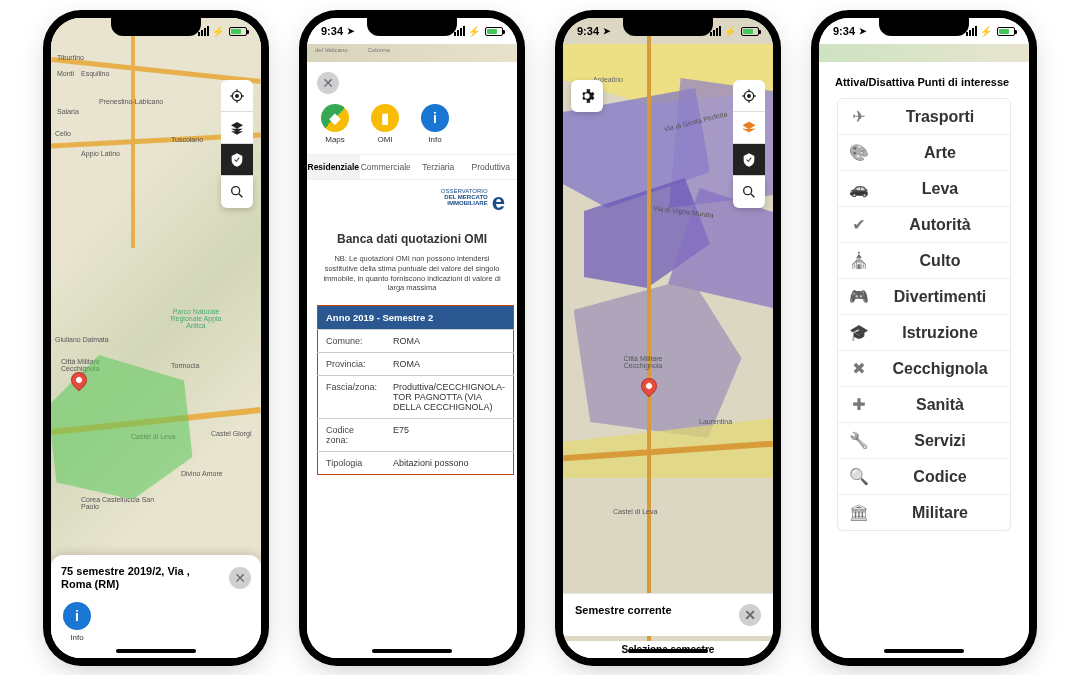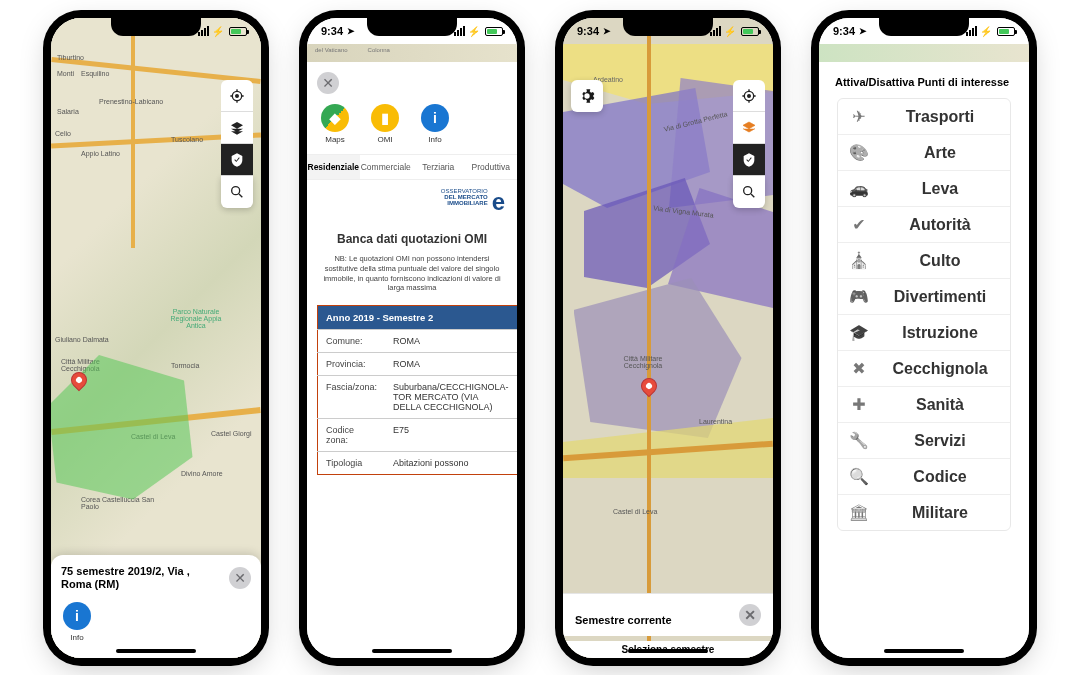--- a/index.html
+++ b/index.html
@@ -166,21 +166,21 @@
   .z1{background:#f3e26a;left:0;top:26px;width:100%;height:60px;clip-path:polygon(0 0,100% 0,100% 80%,40% 100%,0 60%);}
   .z2{background:#7a6fc9;left:0;top:70px;width:70%;height:120px;clip-path:polygon(0 20%,90% 0,100% 70%,30% 100%,0 80%);}
   .z3{background:#8f7fc7;right:0;top:60px;width:55%;height:130px;clip-path:polygon(20% 0,100% 10%,100% 90%,10% 100%);}
   .z4{background:#6654b8;left:10%;top:160px;width:60%;height:110px;clip-path:polygon(0 30%,80% 0,100% 60%,50% 100%,0 90%);}
   .z5{background:#846fc2;right:0;top:170px;width:50%;height:120px;clip-path:polygon(30% 0,100% 20%,100% 100%,0 80%);}
   .z6{background:#9b90b8;left:5%;top:260px;width:80%;height:160px;clip-path:polygon(0 20%,70% 0,100% 50%,80% 100%,10% 90%);}
   .z7{background:#e3d970;left:0;top:400px;width:100%;height:60px;clip-path:polygon(0 40%,100% 0,100% 100%,0 100%);}
   .road3{position:absolute;background:#d89b3a;}
   .r3a{left:0;top:430px;width:100%;height:6px;transform:rotate(-4deg);}
   .r3b{left:40%;top:0;width:4px;height:100%;}
-  .selector-bar{position:absolute;left:0;right:0;bottom:22px;background:#fff;padding:10px 12px;display:flex;align-items:flex-end;justify-content:space-between;font-size:11px;font-weight:600;z-index:25;border-top:1px solid #e5e5e5;}
+  .selector-bar{position:absolute;left:0;right:0;bottom:22px;background:#fff;padding:10px 12px;display:flex;align-items:flex-start;justify-content:space-between;font-size:11px;font-weight:600;z-index:25;border-top:1px solid #e5e5e5;}
   .below-bar{position:absolute;left:0;right:0;bottom:0;text-align:center;font-size:10px;font-weight:700;padding:3px 0;background:#fff;z-index:24;}
 
   
   .poi-title{font-weight:700;font-size:11px;padding:14px 4px 10px;text-align:left;}
   .poi-card{margin:0 6px;background:#fff;border:1px solid #e8e8e8;border-radius:6px;overflow:hidden;}
   .poi-row{display:flex;align-items:center;gap:14px;padding:8px 12px;border-bottom:1px solid #eee;}
   .poi-row:last-child{border-bottom:none;}
   .poi-row .lbl{flex:1;text-align:center;font-size:16px;font-weight:600;color:#333;}
   .poi-ico{width:18px;color:#777;display:flex;justify-content:center;}
   .map4-sliver{height:18px;background:linear-gradient(90deg,#cde3c2,#e8e4cf);}
@@ -339,21 +339,21 @@
         <tr>
               <td class="k">Comune:</td>
               <td>ROMA</td>
             </tr>
         <tr>
               <td class="k">Provincia:</td>
               <td>ROMA</td>
             </tr>
         <tr>
               <td class="k">Fascia/zona:</td>
-              <td>Suburbana/CECCHIGNOLA-TOR MERCATO (VIA DELLA CECCHIGNOLA)</td>
+              <td>Produttiva/CECCHIGNOLA-TOR PAGNOTTA (VIA DELLA CECCHIGNOLA)</td>
             </tr>
         <tr>
               <td class="k">Codice zona:</td>
               <td>E75</td>
             </tr>
         <tr>
               <td class="k">Tipologia</td>
               <td>Abitazioni possono</td>
             </tr>
       </tbody>

